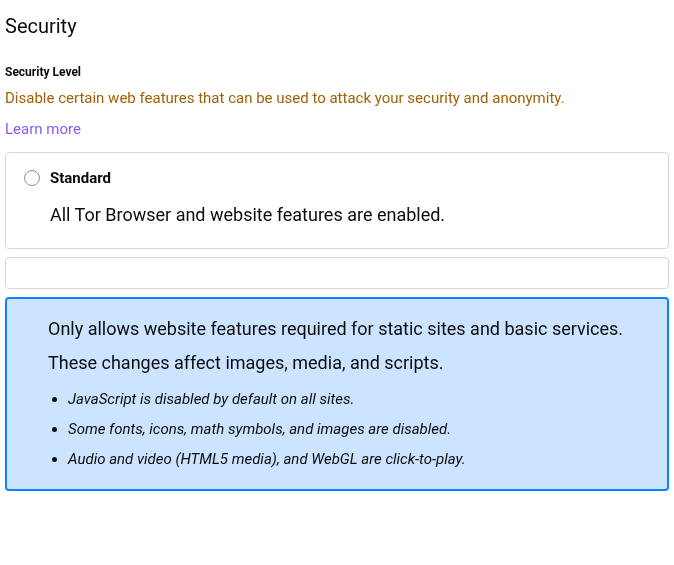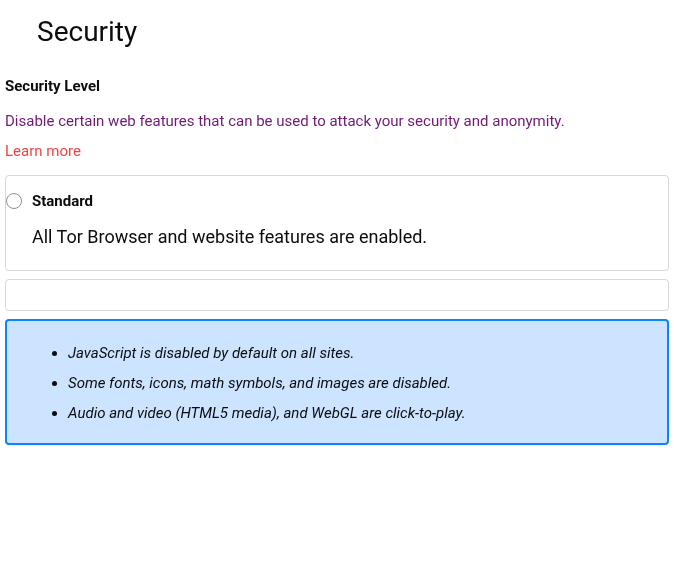--- a/index.html
+++ b/index.html
@@ -6,48 +6,47 @@
     body {
       font-family: -apple-system, BlinkMacSystemFont, "Segoe UI", Roboto, Helvetica, Arial, sans-serif;
       font-size: 15px;
       line-height: 1.5;
       color: #0c0c0d;
       background: #fff;
       width: 674px;
       padding: 5px;
     }
     h1 {
-      font-size: 28px;
+      font-size: 20px;
       font-weight: 400;
       margin-top: 6px;
       margin-bottom: 22px;
-      margin-left: 32px;
     }
     h2 {
-      font-size: 15px;
+      font-size: 12px;
       font-weight: 700;
-      margin-bottom: 12px;
+      margin-bottom: 6px;
     }
     .subtitle {
       font-size: 15px;
-      color: #701a75;
+      color: #a16207;
       margin-bottom: 8px;
     }
     .learn-more {
-      color: #ef4444;
+      color: #8b5cf6;
       text-decoration: none;
       font-size: 15px;
       cursor: pointer;
       display: inline-block;
       margin-bottom: 12px;
     }
     .option {
       border: 1px solid #d7d7db;
       border-radius: 4px;
-      padding: 14px 16px 16px 0;
+      padding: 14px 16px 16px 18px;
       margin-bottom: 8px;
     }
     .option.selected {
       background: #cce4ff;
       border: 2px solid #0a84ff;
       padding: 13px 15px 15px 15px;
     }
     .option-header {
       display: flex;
       align-items: center;
@@ -114,20 +113,21 @@
     <span class="radio"></span>
     <span class="option-title">Standard</span>
   </div>
   <div class="option-desc">All Tor Browser and website features are enabled.</div>
 </div>
 
 <div class="option">
 </div>
 
 <div class="option selected">
+  <div class="option-desc">Only allows website features required for static sites and basic services. These changes affect images, media, and scripts.</div>
   <ul>
     <li>JavaScript is disabled by default on all sites.</li>
     <li>Some fonts, icons, math symbols, and images are disabled.</li>
     <li>Audio and video (HTML5 media), and WebGL are click-to-play.</li>
   </ul>
 </div>
 
 
 
 

